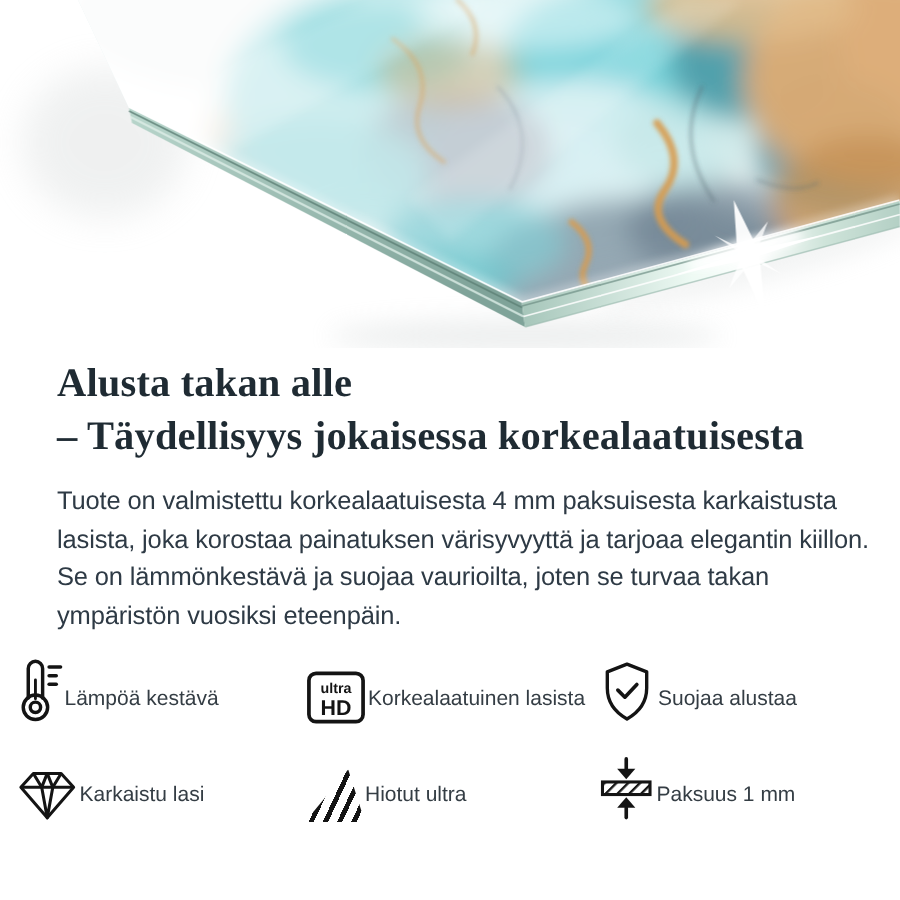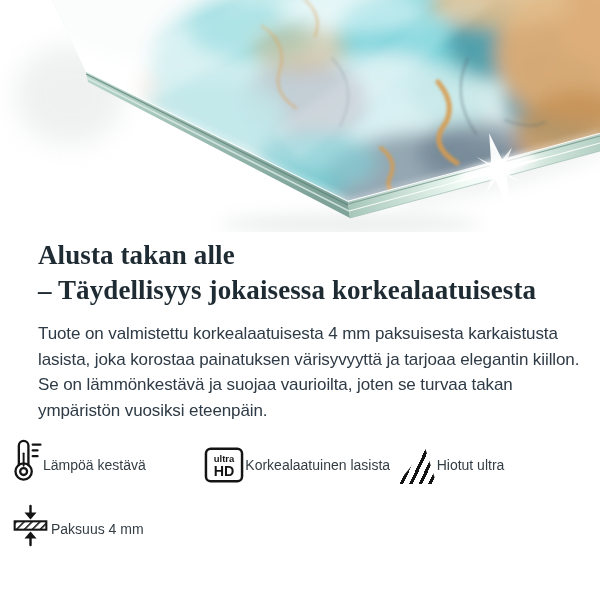--- a/index.html
+++ b/index.html
@@ -191,21 +191,42 @@
       <div class="icon-box">
         <svg width="42" height="38" viewBox="0 0 44 40">
           <rect x="3" y="3" width="38" height="34" rx="5" fill="none" stroke="currentColor" stroke-width="2.6"></rect>
           <text x="22" y="16.5" text-anchor="middle" font-size="10" font-weight="bold" fill="currentColor">ultra</text>
           <text x="22" y="32" text-anchor="middle" font-size="15" font-weight="bold" fill="currentColor">HD</text>
         </svg>
       </div>
       <div class="f-label">Korkealaatuinen lasista</div>
     </div>
 
-
+    <div class="feature">
+      <div class="icon-box">
+        <svg width="42" height="45" viewBox="0 0 44 48" fill="none" stroke="currentColor" stroke-width="2.4" stroke-linejoin="round">
+          <path d="M22,4 L36,9.5 V21 C36,31.5 30,38.5 22,43 C14,38.5 8,31.5 8,21 V9.5 Z"></path>
+          <path d="M15.5,22.5 L20.5,27.5 L29,18.5" stroke-width="2.6" stroke-linecap="round"></path>
+        </svg>
+      </div>
+      <div class="f-label">Suojaa alustaa</div>
+    </div>
+
+    <div class="feature">
+      <div class="icon-box">
+        <svg width="43" height="37" viewBox="0 0 46 40" fill="none" stroke="currentColor" stroke-width="2.2" stroke-linejoin="round">
+          <path d="M4,15 L13,5 H33 L42,15 L23,37 Z"></path>
+          <path d="M4,15 H42"></path>
+          <path d="M13,5 L19,15 L23,5"></path>
+          <path d="M23,5 L27,15 L33,5"></path>
+          <path d="M19,15 L23,37 L27,15"></path>
+        </svg>
+      </div>
+      <div class="f-label">Karkaistu lasi</div>
+    </div>
 
     <div class="feature">
       <div class="icon-box">
         <div class="hatch"></div>
       </div>
       <div class="f-label">Hiotut ultra</div>
     </div>
 
     <div class="feature">
       <div class="icon-box">
@@ -215,17 +236,17 @@
               <line x1="0" y1="0" x2="0" y2="6" stroke="currentColor" stroke-width="3.4"></line>
             </pattern>
           </defs>
           <path d="M22,3 V10" stroke="currentColor" stroke-width="2.6" stroke-linecap="round"></path>
           <polygon points="15.5,10 28.5,10 22,17.5" fill="currentColor"></polygon>
           <rect x="5" y="19.5" width="34" height="9" fill="url(#hp)" stroke="currentColor" stroke-width="2.2"></rect>
           <polygon points="15.5,38 28.5,38 22,30.5" fill="currentColor"></polygon>
           <path d="M22,38 V45" stroke="currentColor" stroke-width="2.6" stroke-linecap="round"></path>
         </svg>
       </div>
-      <div class="f-label">Paksuus 4 mm</div>
+      <div class="f-label">Paksuus 1 mm</div>
     </div>
 
   </div>
 </div>
 
 </body></html>

